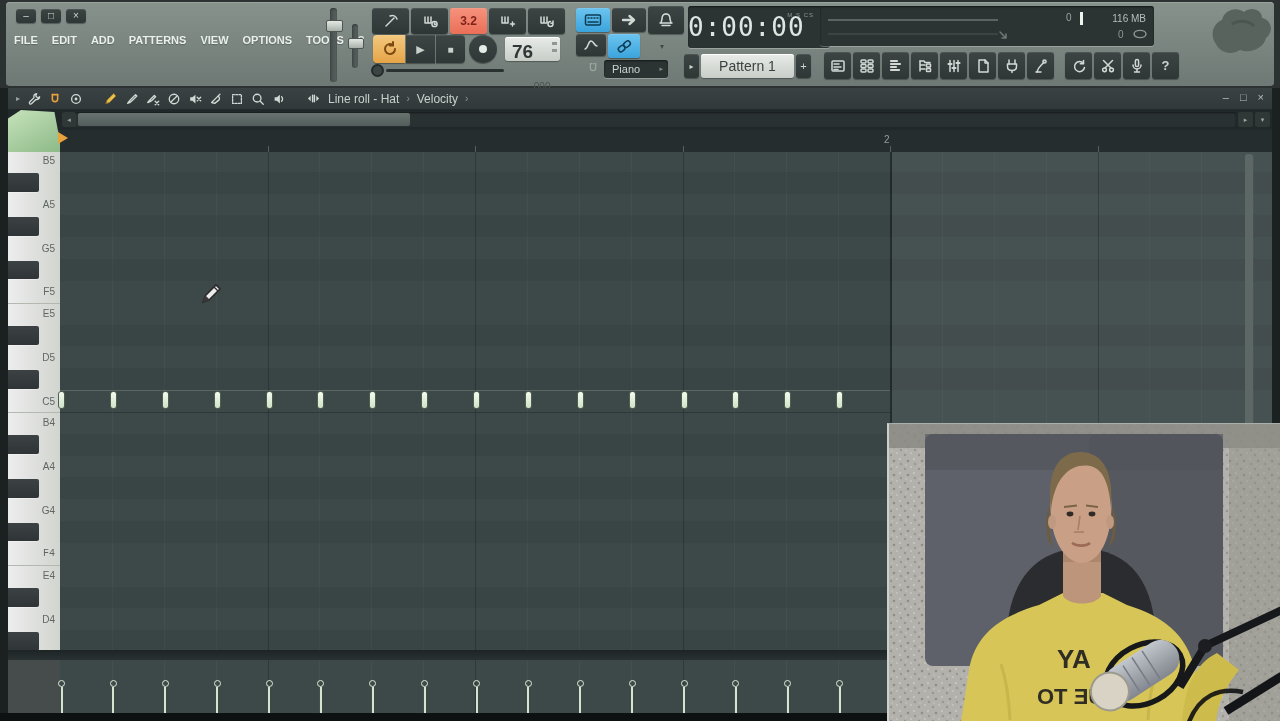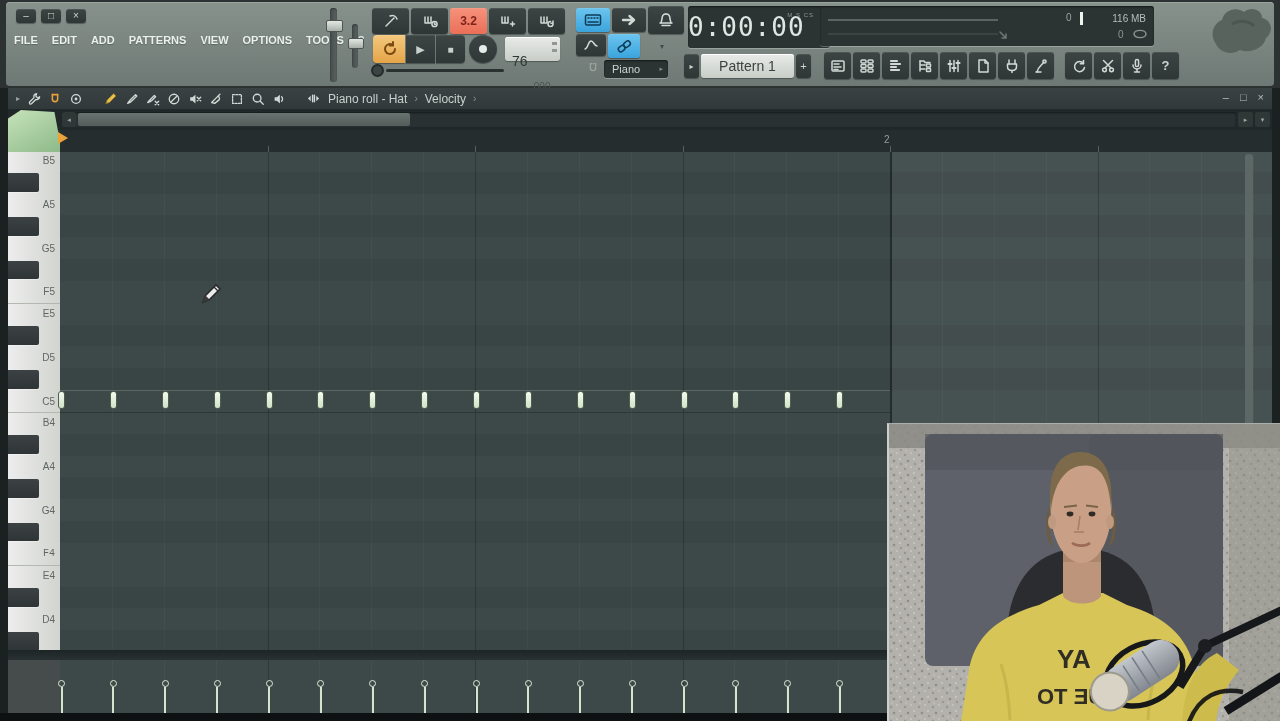--- a/index.html
+++ b/index.html
@@ -138,21 +138,21 @@
     <div class="abs tbtn" style="left:406px;top:35px;width:29px;height:28px;border-radius:0;">
       <span style="font-size:11px;color:#c9d1cc;">▶</span>
     </div>
     <div class="abs tbtn" style="left:436px;top:35px;width:29px;height:28px;border-radius:0 4px 4px 0;">
       <span style="font-size:10px;color:#c9d1cc;">■</span>
     </div>
     <div class="abs tbtn" style="left:469px;top:35px;width:28px;height:28px;border-radius:50%;">
       <div style="width:8px;height:8px;border-radius:50%;background:#e6ede8;"></div>
     </div>
     <div class="abs lightpill" style="left:505px;top:37px;width:55px;height:24px;">
-      <span style="position:absolute;left:7px;top:16px;font-size:14px;font-weight:normal;color:#2f3836;">76</span>
+      <span style="position:absolute;left:7px;top:4px;font-size:19px;font-weight:bold;color:#2f3836;">76</span>
       <span style="position:absolute;left:26px;top:8px;font-size:10px;color:#4a5350;margin-top:36px;">.000</span>
       <div style="position:absolute;right:3px;top:5px;width:5px;height:3px;background:#8f9894;"></div>
       <div style="position:absolute;right:3px;top:12px;width:5px;height:3px;background:#8f9894;"></div>
     </div>
 
     <div class="abs" style="left:371px;top:64px;width:13px;height:13px;border-radius:50%;background:#3d4544;border:2px solid #242b2a;box-sizing:border-box;"></div>
     <div class="abs" style="left:386px;top:69px;width:118px;height:3px;background:#2a3131;border-radius:2px;"></div>
 
     <div class="abs tbtn blue" style="left:576px;top:8px;width:34px;height:24px;">
       <svg class="ic" width="18" height="14" viewBox="0 0 18 14" style="stroke:#0d3c55;">
@@ -362,21 +362,21 @@
       <svg class="ic" width="14" height="14" viewBox="0 0 16 16">
           <path class="fill" d="M3,6 v4 h2.5 L9,13 V3 L5.5,6 Z"></path>
           <path d="M11,5.5 a3.5,3.5 0 0 1 0,5"></path>
         </svg>
       <span class="sep"></span>
       <svg class="ic" width="15" height="13" viewBox="0 0 16 14">
           <path class="fill" d="M2,7 l3,-3 v6 z"></path>
           <path class="fill" d="M14,7 l-3,-3 v6 z"></path>
           <path d="M7,3.5 v7 M9,3.5 v7"></path>
         </svg>
-      <span class="prtitle">Piano roll - Hat</span>
+      <span class="prtitle">Line roll - Hat</span>
       <span class="prchev">›</span>
       <span class="prtitle">Velocity</span>
       <span class="prchev">›</span>
       <div id="prwinbtns">
         <span>–</span>
         <span>□</span>
         <span>×</span>
       </div>
     </div>
 

